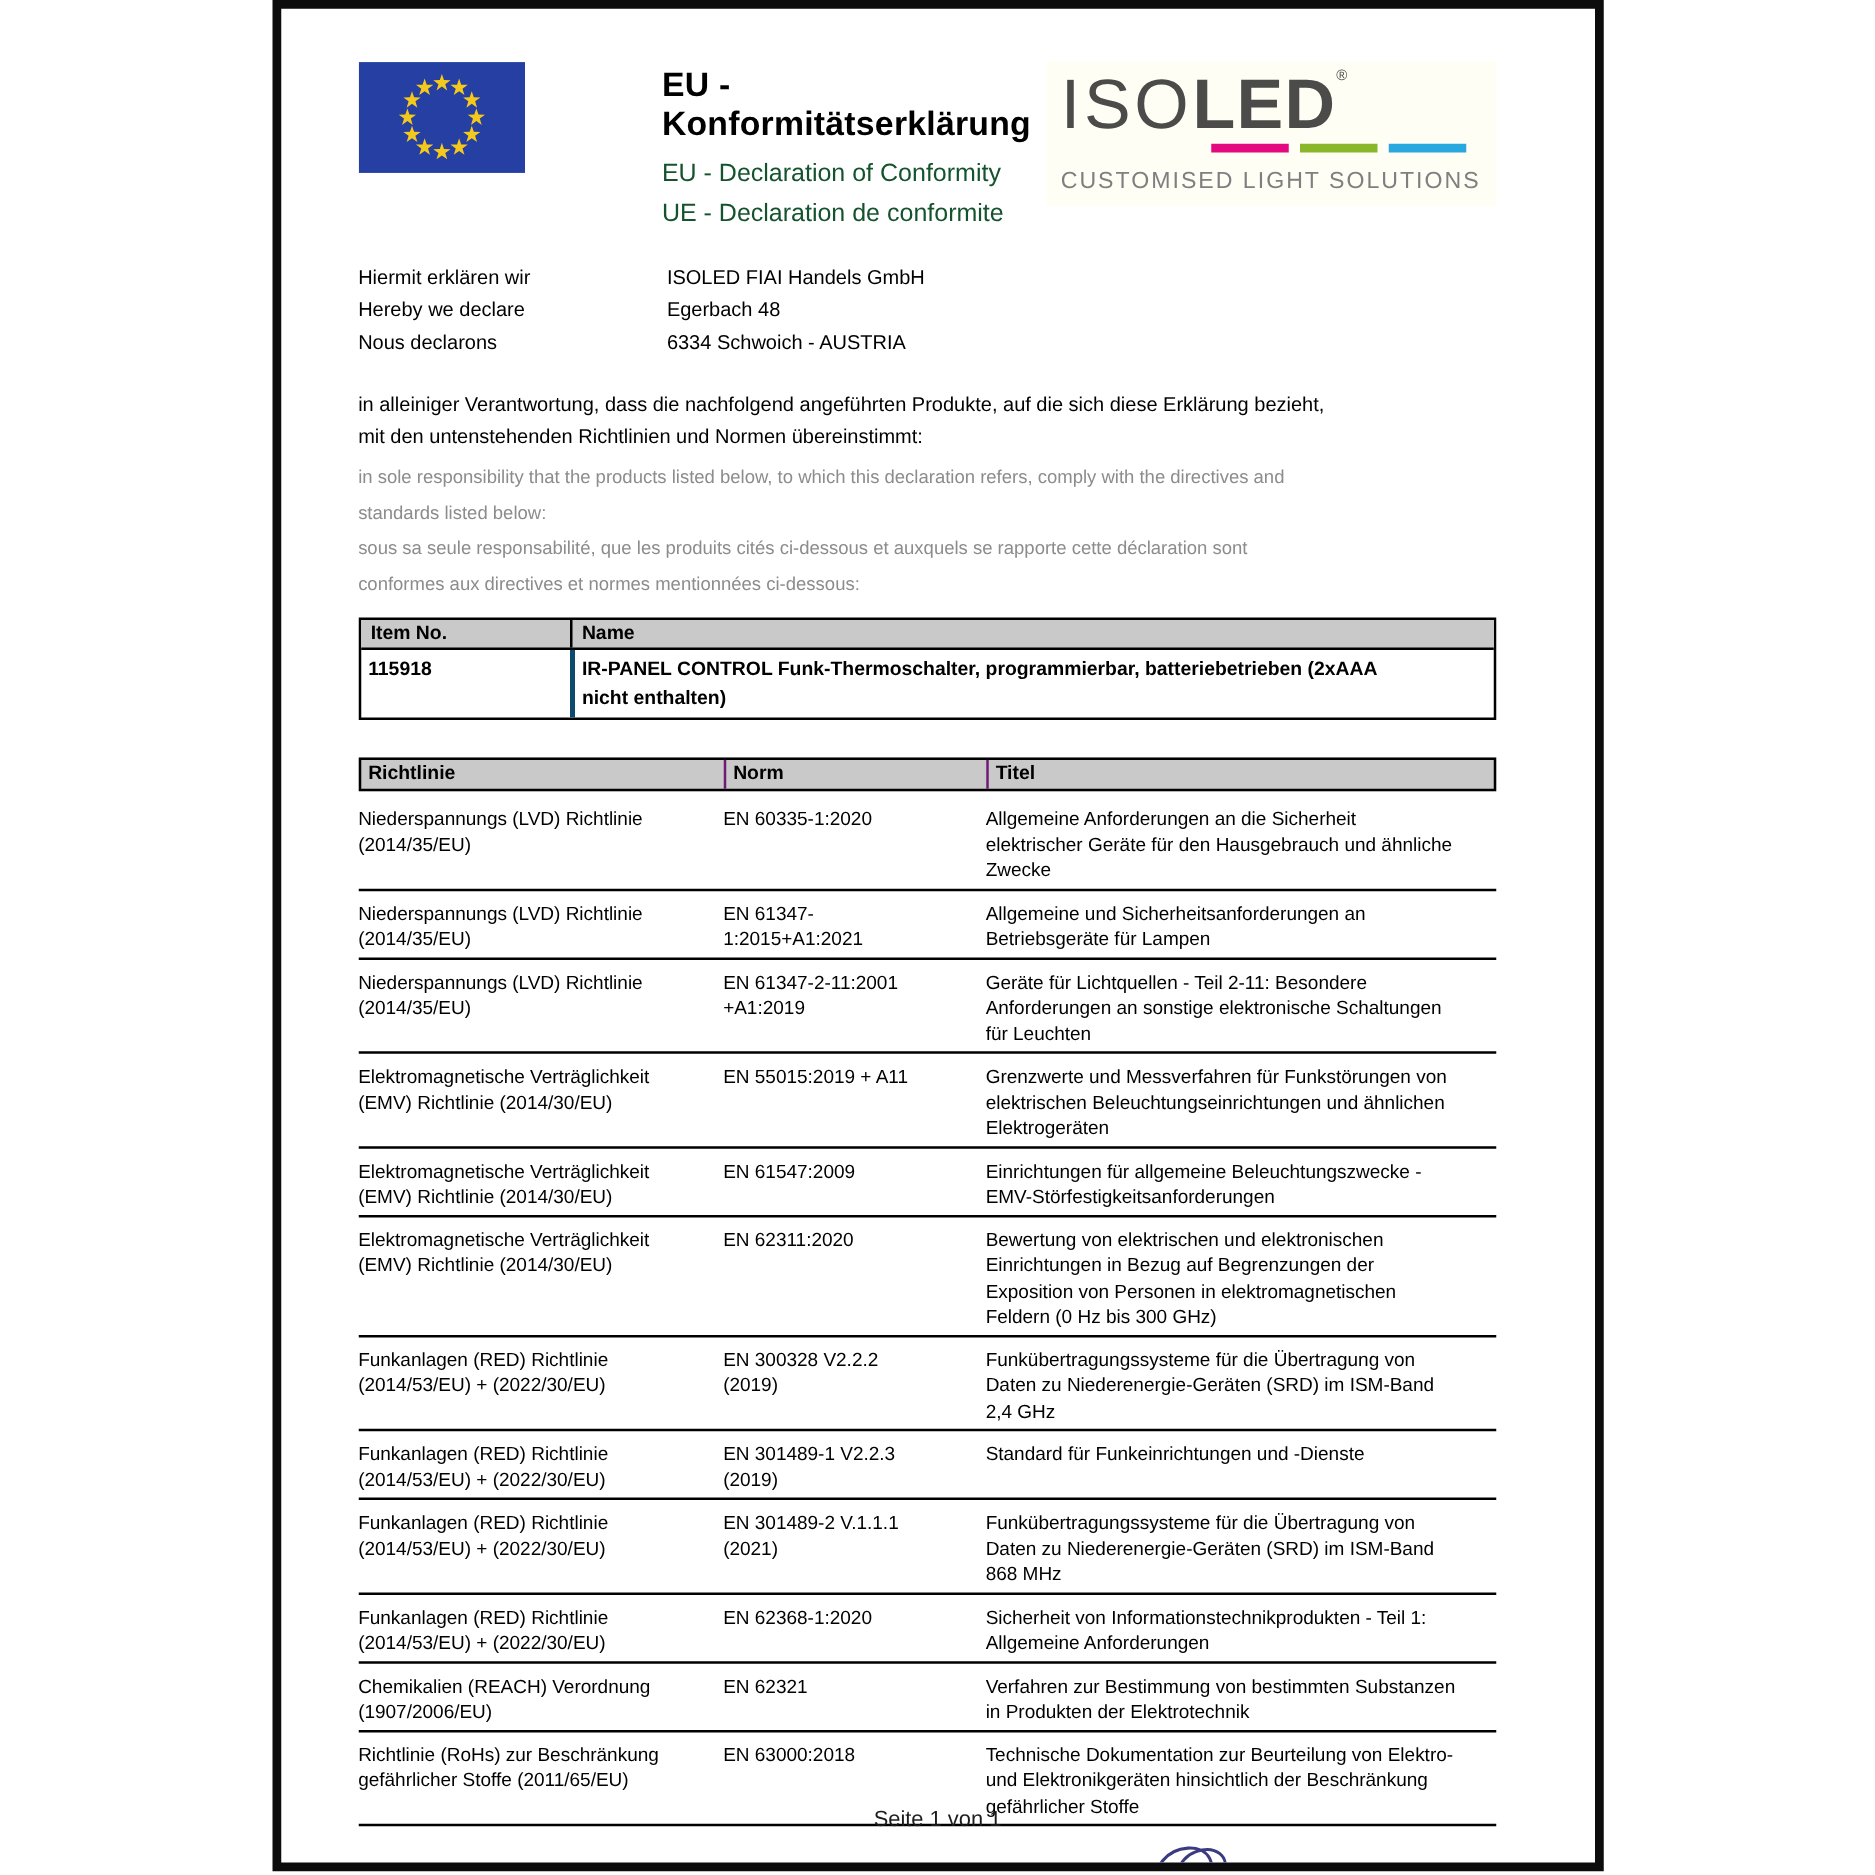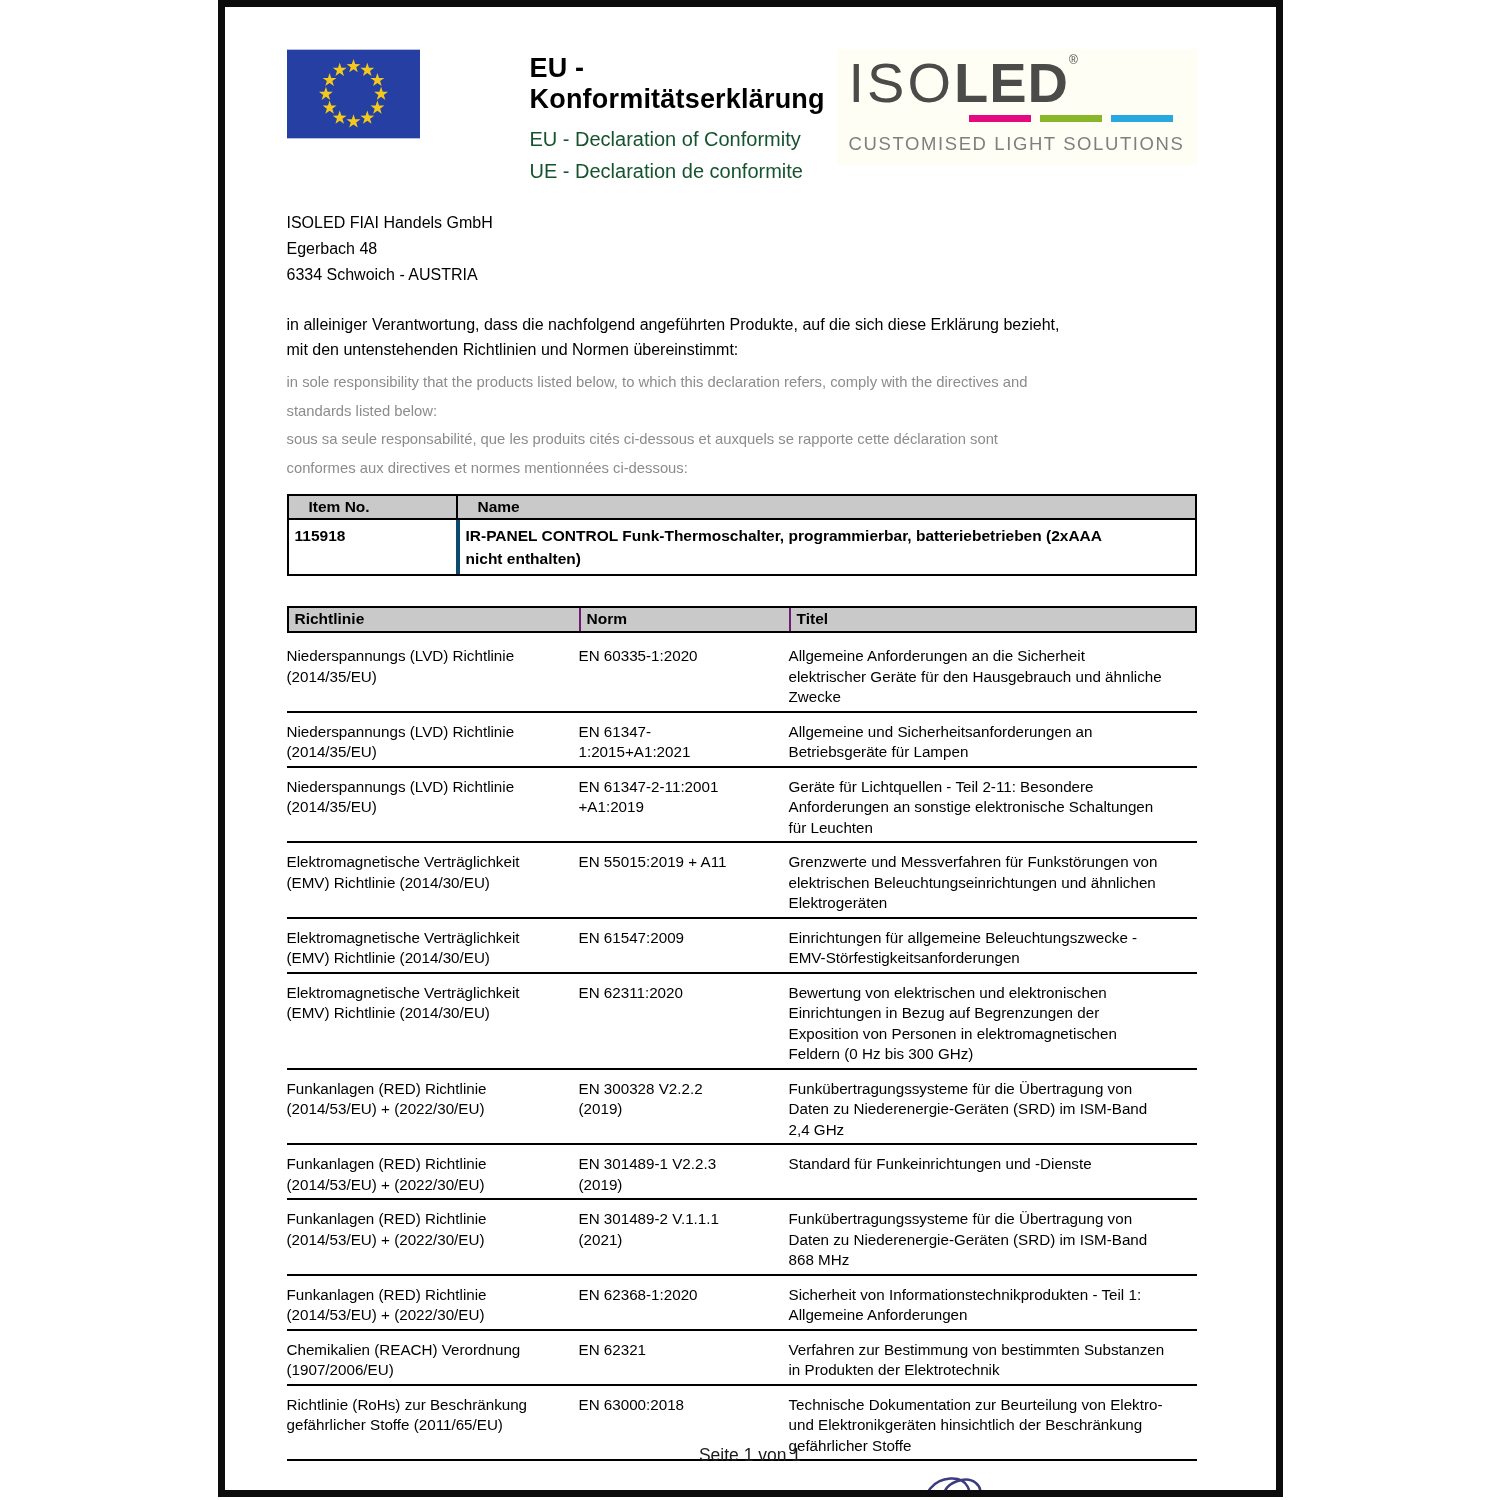--- a/index.html
+++ b/index.html
@@ -31,21 +31,21 @@
   
   .statement{margin-top:24px;width:778px;}
   .statement-de{font-size:16px;line-height:25px;}
   .statement-sub{color:#8c8c8c;font-size:14.8px;line-height:28.5px;}
   .statement-sub.first{margin-top:6px;}
 
   
   .item-table{margin-top:12px;border:2px solid #000;}
   .it-header,.it-row{display:grid;grid-template-columns:167px 1fr;font-size:15.5px;font-weight:bold;}
   .it-header{background:#c9c9c9;border-bottom:2px solid #000;}
-  .it-header>div{padding:2px 20px;}
+  .it-header>div{padding:2px 8px;}
   .it-header>div:last-child{border-left:2px solid #000;}
   .it-row>div{padding:4px 6px;line-height:23px;}
   .it-row>div:last-child{border-left:4px solid #0c4a6e;padding-right:64px;}
 
   
   .dir-table{margin-top:30px;}
   .dt-header{display:grid;grid-template-columns:292px 210px 1fr;background:#c9c9c9;
              border:2px solid #000;font-size:15.5px;font-weight:bold;}
   .dt-header>div{padding:2px 6px 3px 6px;}
   .dt-header>div:nth-child(1),.dt-header>div:nth-child(2){border-right:2px solid #701a75;}
@@ -100,20 +100,25 @@
       <div class="logo-bars">
           <div class="bar" style="background: rgb(229, 9, 127);"></div>
           <div class="bar" style="background: rgb(138, 183, 42);"></div>
           <div class="bar" style="background: rgb(41, 168, 224);"></div>
         </div>
       <div class="tagline">CUSTOMISED LIGHT SOLUTIONS</div>
     </div>
   </div>
 
   <div class="declarer">
+    <div class="declarer-labels">
+      <div>Hiermit erklären wir</div>
+      <div>Hereby we declare</div>
+      <div>Nous declarons</div>
+    </div>
     <div class="declarer-company">
       <div>ISOLED FIAI Handels GmbH</div>
       <div>Egerbach 48</div>
       <div>6334 Schwoich - AUSTRIA</div>
     </div>
   </div>
 
   <div class="statement">
     <div class="statement-de">in alleiniger Verantwortung, dass die nachfolgend angeführten Produkte, auf die sich diese Erklärung bezieht, mit den untenstehenden Richtlinien und Normen übereinstimmt:</div>
     <div class="statement-sub first">in sole responsibility that the products listed below, to which this declaration refers, comply with the directives and standards listed below:</div>

